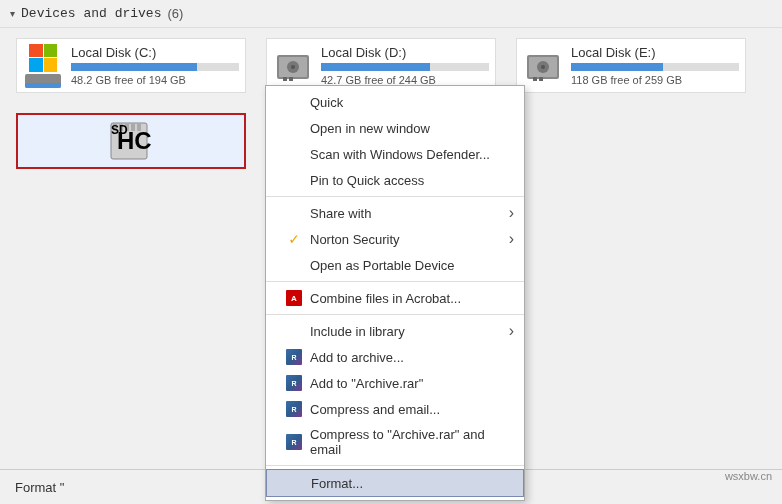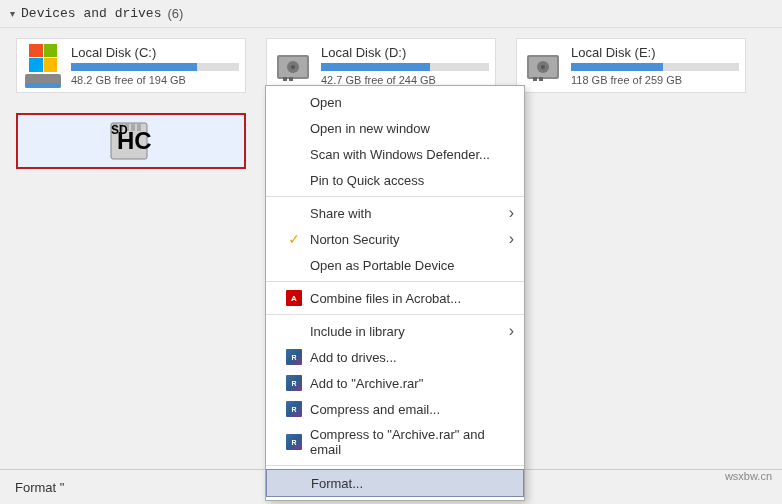--- a/index.html
+++ b/index.html
@@ -326,21 +326,21 @@
       </div>
     </div>
 
   </div>
 </div>
 
 <div class="context-menu">
 
   <div class="menu-item">
     <span class="menu-icon"></span>
-    <span>Open</span>
+    <span>Quick</span>
   </div>
 
   <div class="menu-item">
     <span class="menu-icon"></span>
     <span>Open in new window</span>
   </div>
 
   <div class="menu-item">
     <span class="menu-icon"></span>
     <span>Scan with Windows Defender...</span>
@@ -384,21 +384,21 @@
   <div class="menu-item has-arrow">
     <span class="menu-icon"></span>
     <span>Include in library</span>
   </div>
 
 
   <div class="menu-item">
     <span class="menu-icon">
       <div class="rar-icon">R</div>
     </span>
-    <span>Add to drives...</span>
+    <span>Add to archive...</span>
   </div>
 
   <div class="menu-item">
     <span class="menu-icon">
       <div class="rar-icon">R</div>
     </span>
     <span>Add to "Archive.rar"</span>
   </div>
 
   <div class="menu-item">

